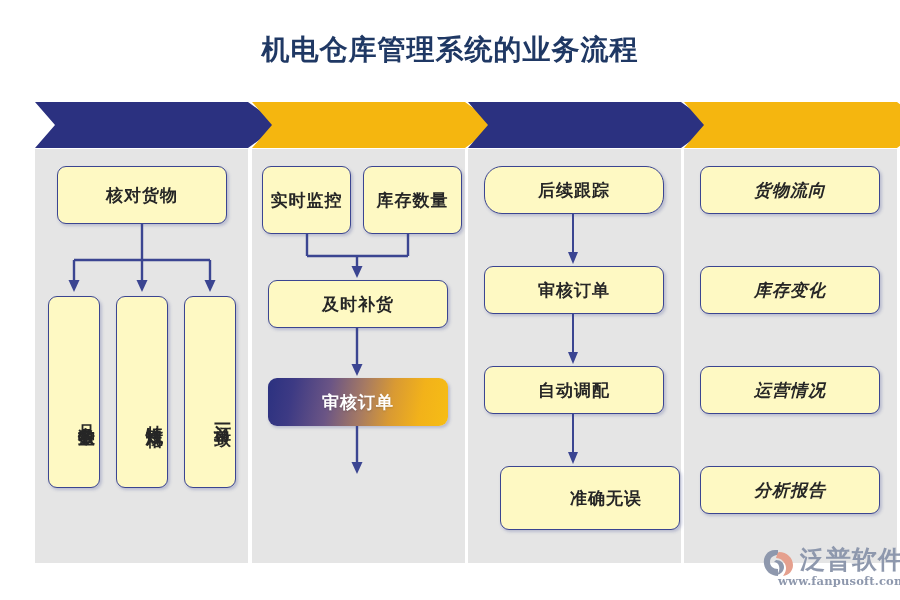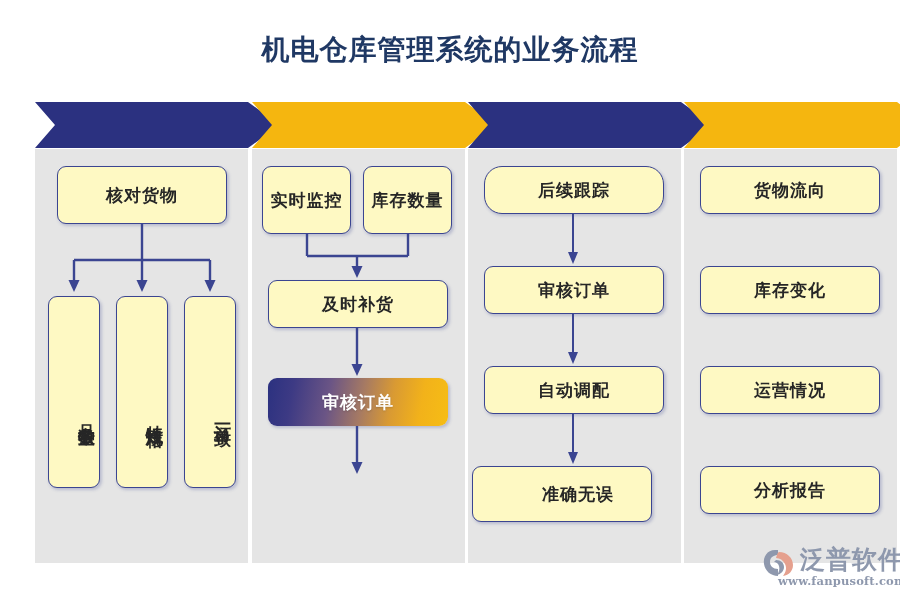--- a/index.html
+++ b/index.html
@@ -33,21 +33,21 @@
   
   .column {
     position: absolute;
     top: 102px;
     width: 213px;
     height: 461px;
   }
   .col-0 { left: 35px; }
   .col-1 { left: 252px; padding-left: 35px; }
   .col-2 { left: 468px; }
-  .col-3 { left: 684px; }
+  .col-3 { left: 684px; font-style: italic; }
 
   
   .chev {
     position: absolute;
     top: 0;
     left: 0;
     width: 213px;
     height: 46px;
     z-index: 3;
   }
@@ -208,21 +208,21 @@
   <div class="chev">
     <svg width="245" height="46" viewBox="0 0 245 46">
       <path d="M0,0 L213,0 L245,23 L213,46 L0,46 L20,23 Z" fill="#f5b60f"></path>
     </svg>
   </div>
   <div class="chev-label">库存监控盘点</div>
 
   <div class="panel"></div>
 
   <div class="node" style="left:10px; top:64px; width:89px; height:68px;">实时监控</div>
-  <div class="node" style="left:111px; top:64px; width:89px; height:68px;">库存数量</div>
+  <div class="node" style="left:111px; top:64px; width:99px; height:68px;">库存数量</div>
 
   <div class="conn" style="left:0px; top:132px;">
     <svg width="213" height="46" viewBox="0 0 213 46">
       <g stroke="#3b4591" stroke-width="2.4" fill="none">
         <path d="M55,0 L55,22"></path>
         <path d="M156,0 L156,22"></path>
         <path d="M55,22 L156,22"></path>
         <path d="M105,22 L105,34"></path>
       </g>
       <g fill="#3b4591">
@@ -282,21 +282,21 @@
 
   <div class="node" style="left:16px; top:264px; width:180px; height:48px;">自动调配</div>
 
   <div class="conn" style="left:0px; top:312px;">
     <svg width="213" height="52" viewBox="0 0 213 52">
       <path d="M105,0 L105,40" stroke="#3b4591" stroke-width="2.0" fill="none"></path>
       <path d="M100,38 L110,38 L105,50 Z" fill="#3b4591"></path>
     </svg>
   </div>
 
-  <div class="node" style="left:4px; top:364px; width:180px; height:56px;padding-left:32px;">准确无误</div>
+  <div class="node" style="left:32px; top:364px; width:180px; height:64px;padding-left:32px;">准确无误</div>
 </div>
 
 <div class="column col-3">
 
   <div class="chev">
     <svg width="245" height="46" viewBox="0 0 245 46">
       <path d="M0,0 L213,0 L245,23 L213,46 L0,46 L20,23 Z" fill="#f5b60f"></path>
     </svg>
   </div>
   <div class="chev-label">库存周转分析</div>

